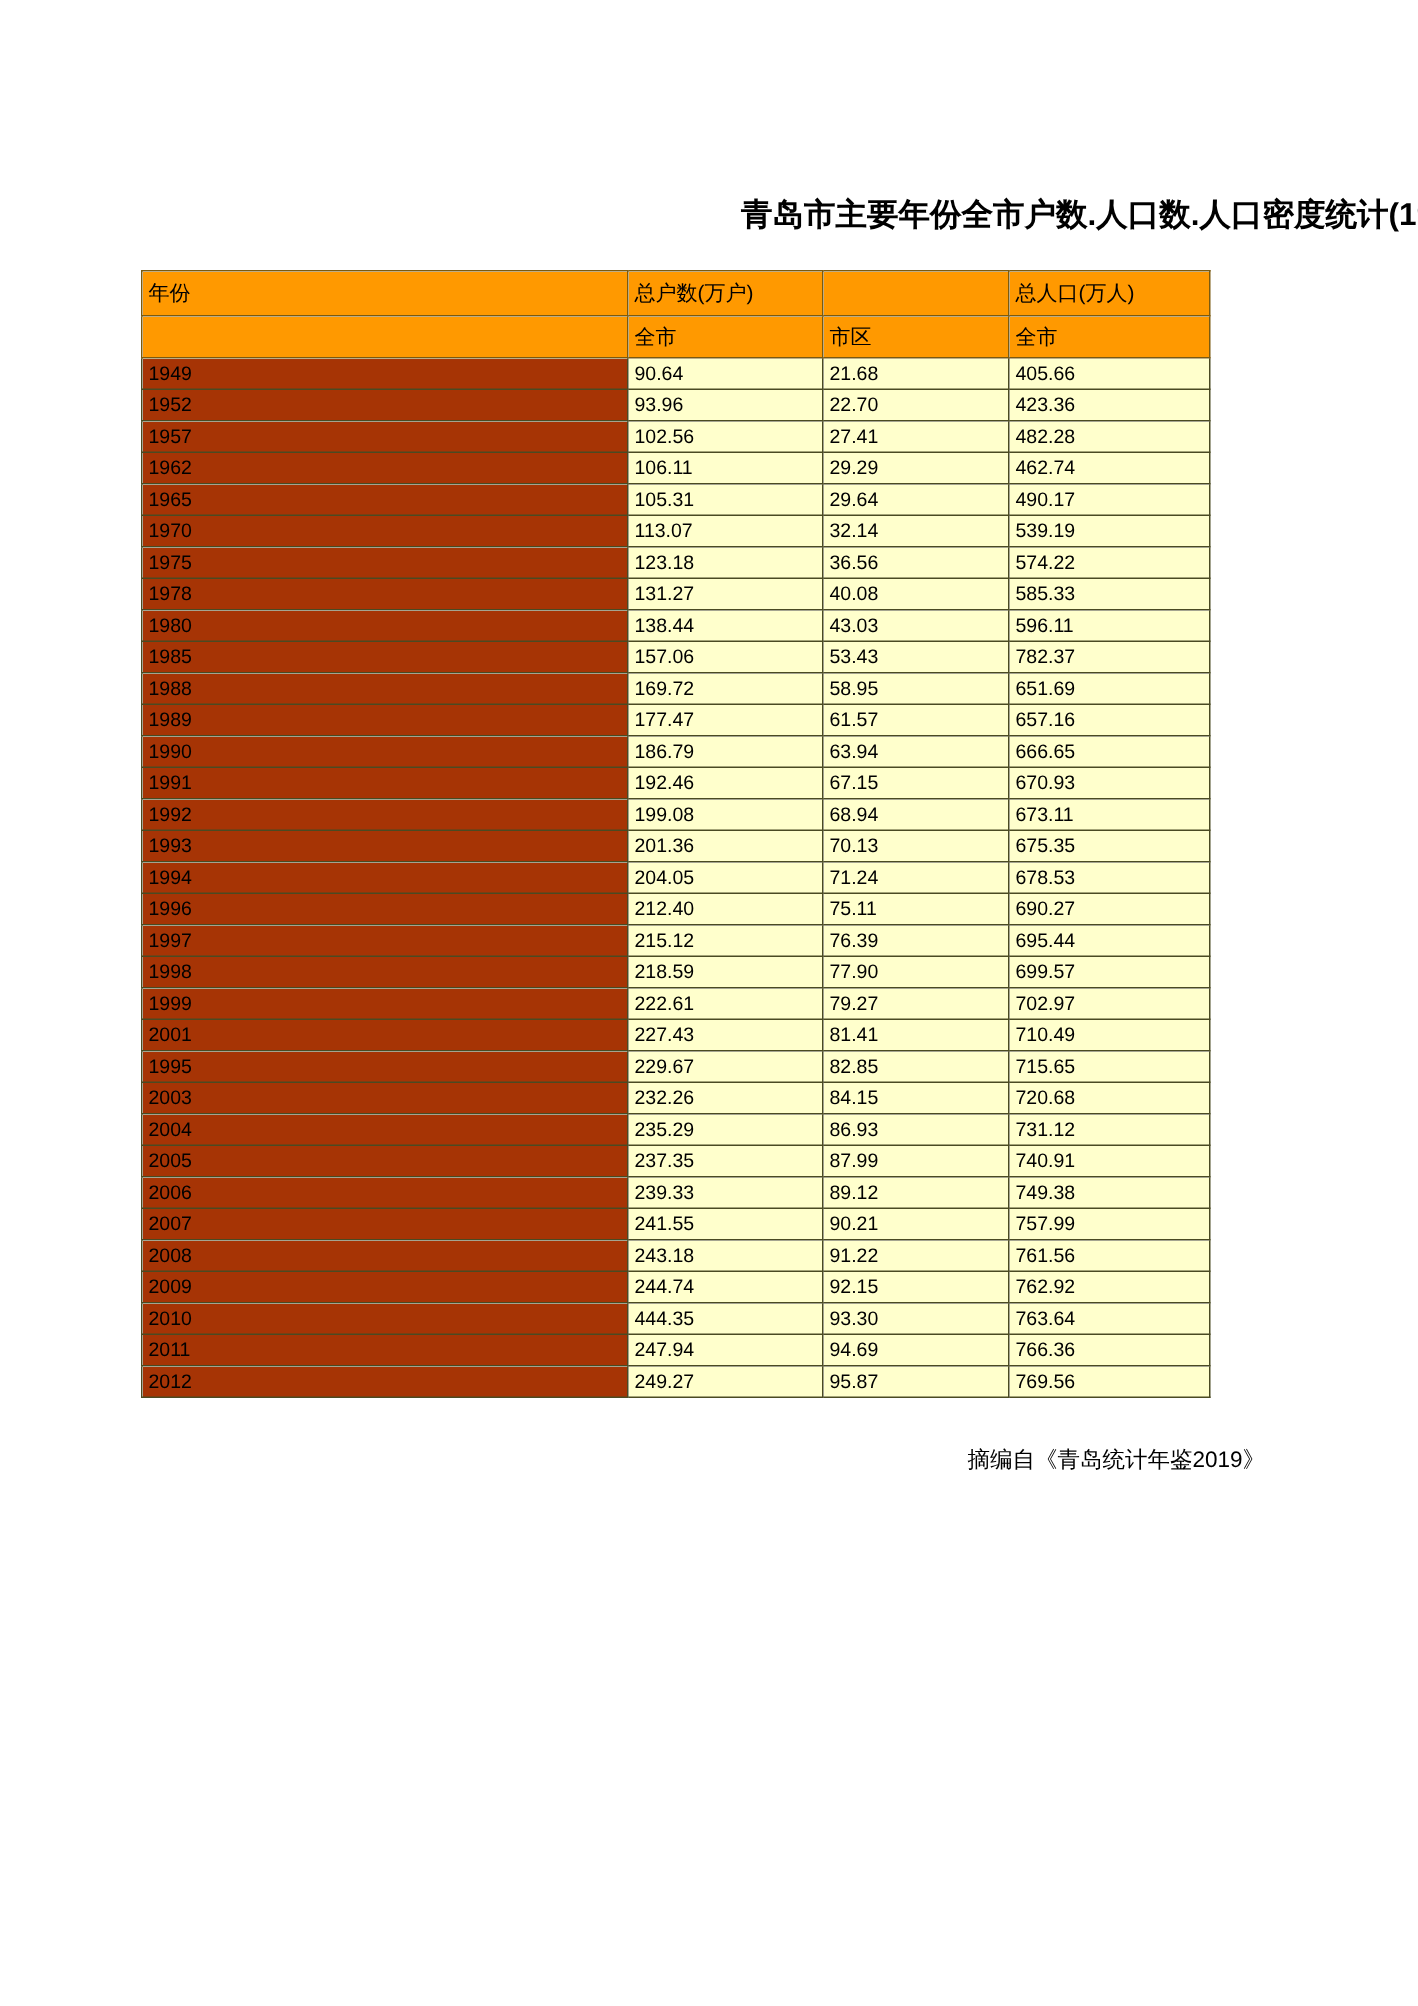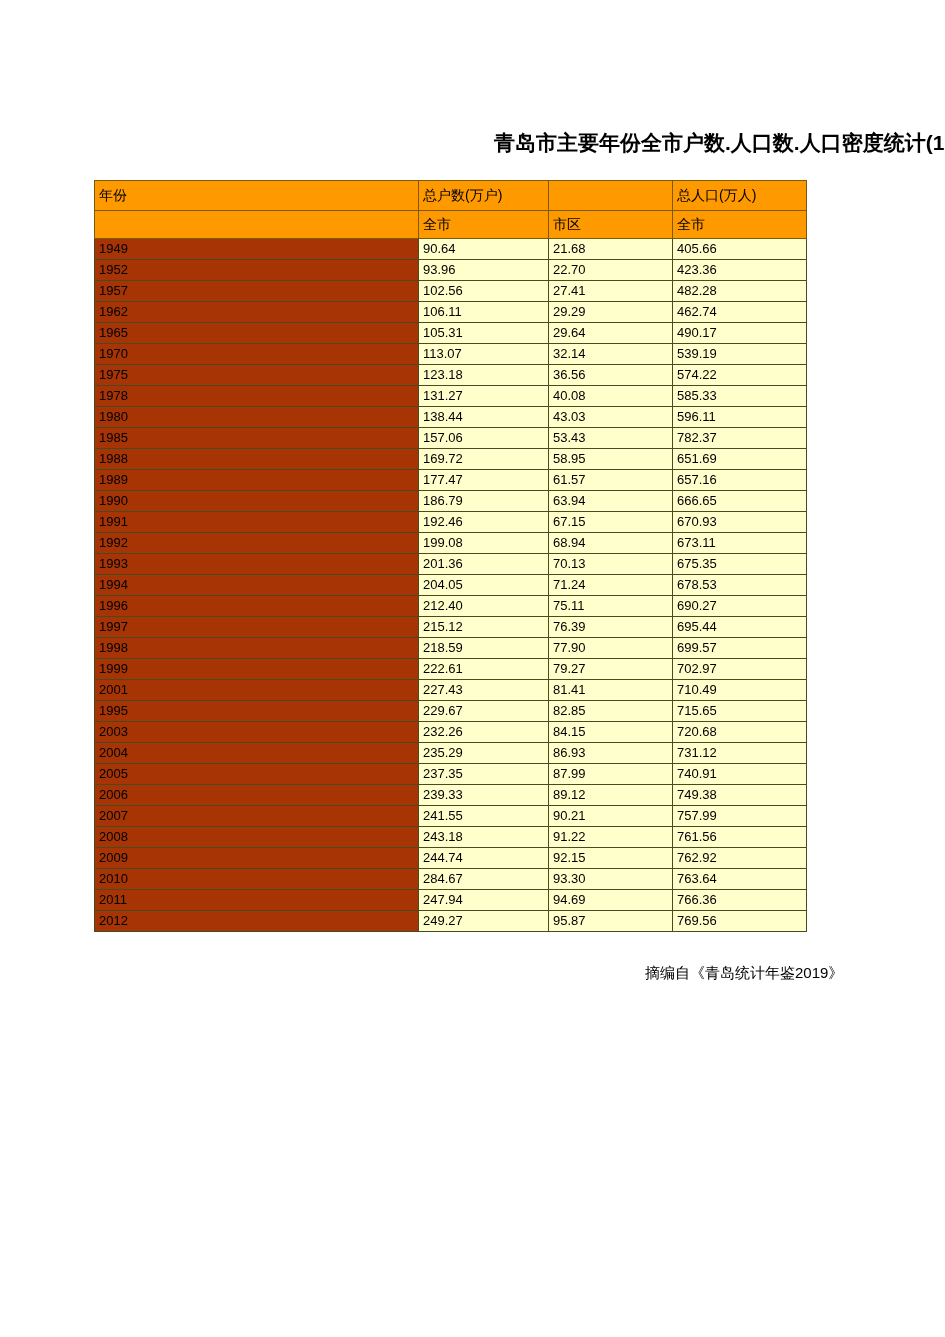--- a/index.html
+++ b/index.html
@@ -295,21 +295,21 @@
         <td class="num-cell">761.56</td>
       </tr>
       <tr>
         <td class="year-cell">2009</td>
         <td class="num-cell">244.74</td>
         <td class="num-cell">92.15</td>
         <td class="num-cell">762.92</td>
       </tr>
       <tr>
         <td class="year-cell">2010</td>
-        <td class="num-cell">284.67</td>
+        <td class="num-cell">444.35</td>
         <td class="num-cell">93.30</td>
         <td class="num-cell">763.64</td>
       </tr>
       <tr>
         <td class="year-cell">2011</td>
         <td class="num-cell">247.94</td>
         <td class="num-cell">94.69</td>
         <td class="num-cell">766.36</td>
       </tr>
       <tr>

